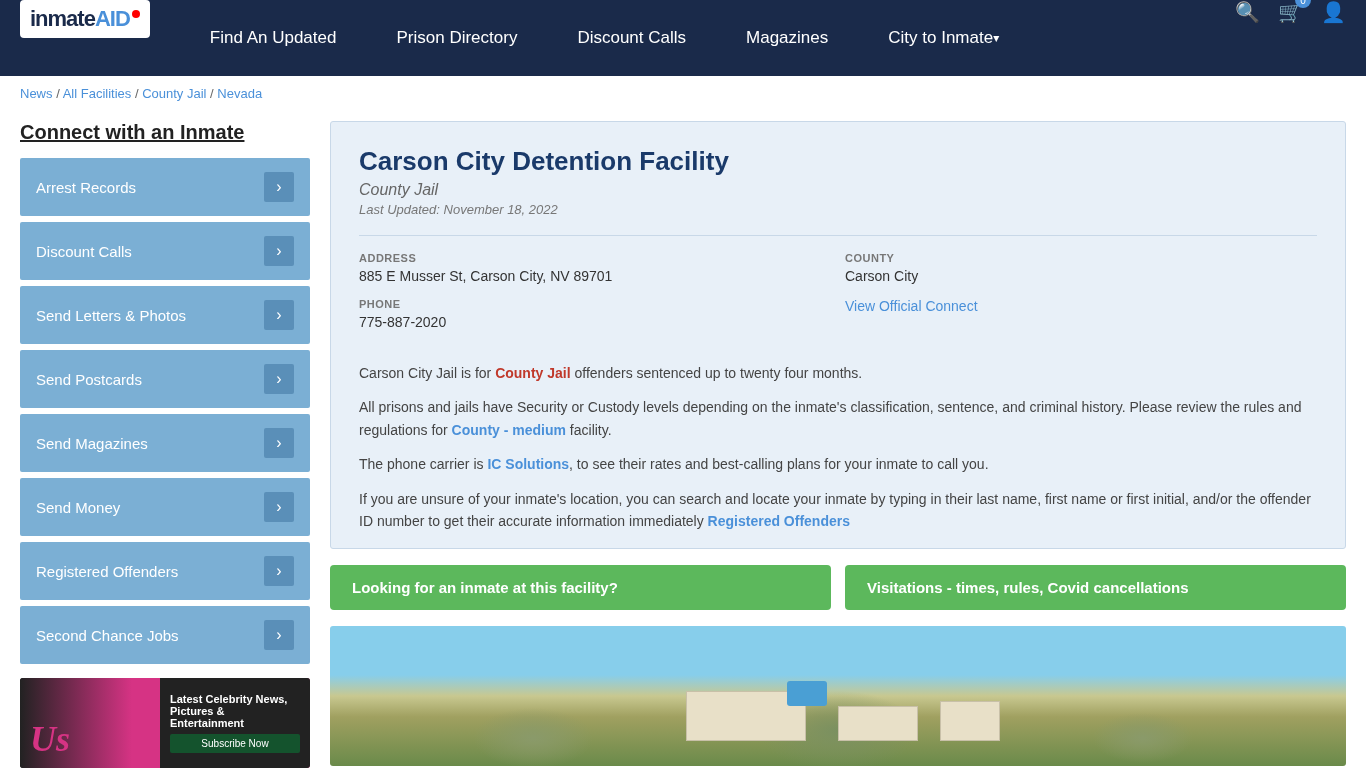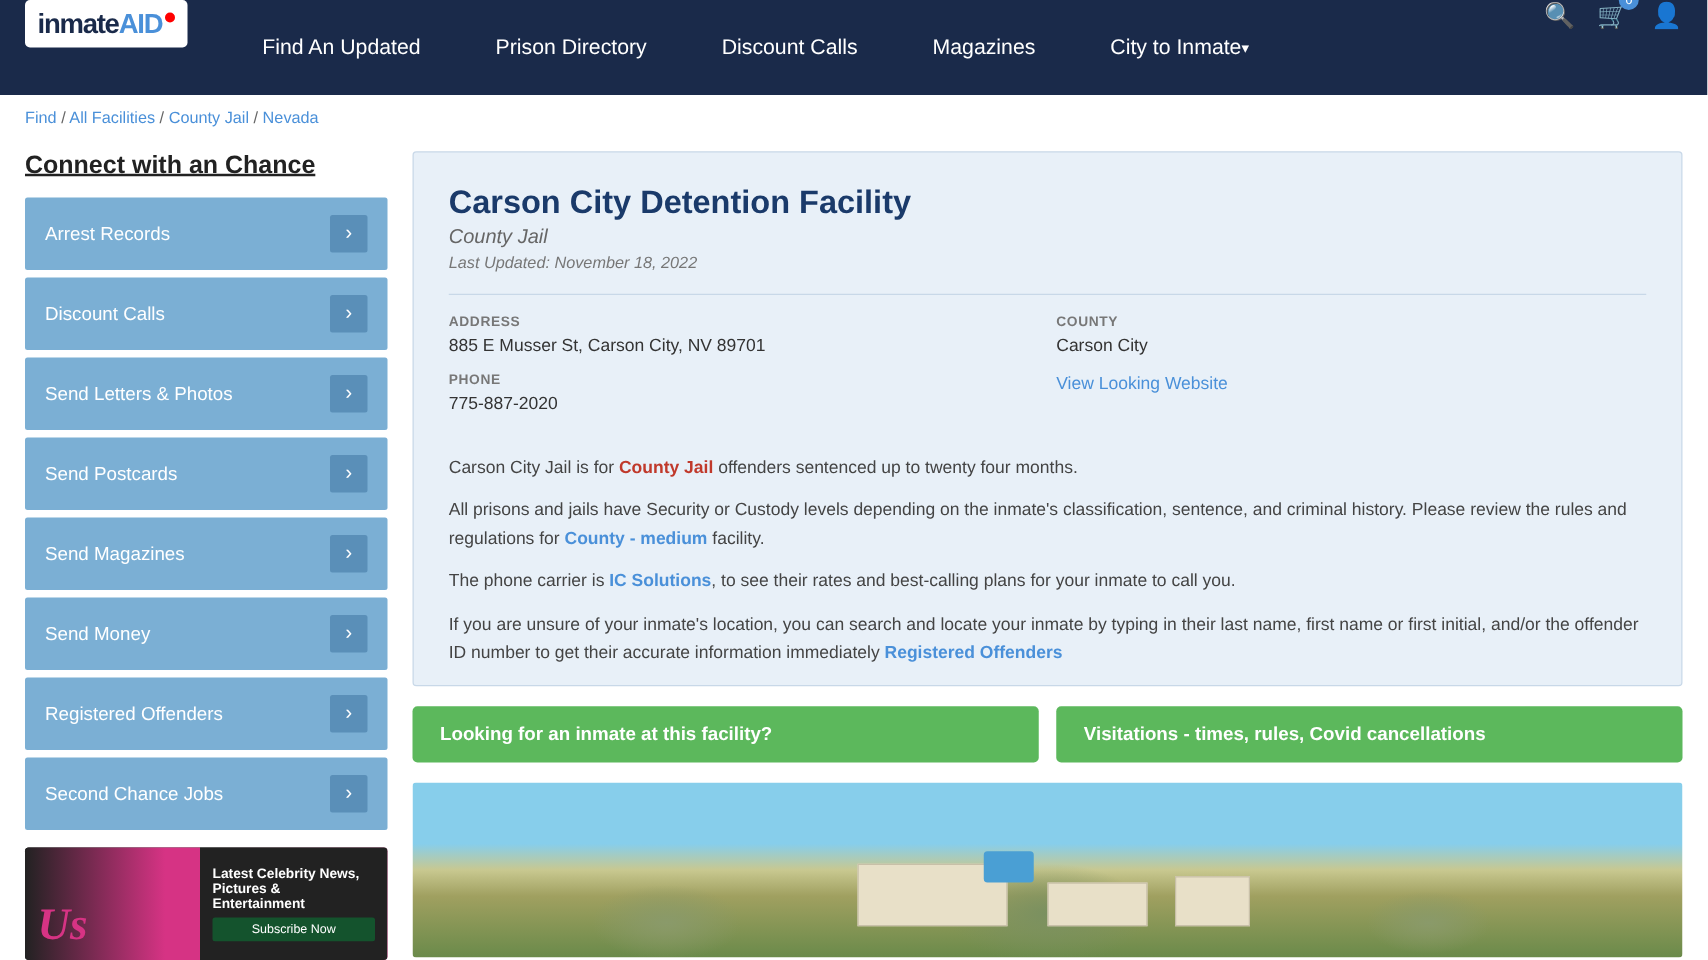--- a/index.html
+++ b/index.html
@@ -360,33 +360,33 @@
     <span class="nav-icon">🔍</span>
     <span class="nav-icon" style="position:relative;">
       🛒
       <span class="cart-badge">0</span>
     </span>
     <span class="nav-icon">👤</span>
   </div>
 </nav>
 
 <div class="breadcrumb">
-  <a href="#">Find</a>
+  <a href="#">News</a>
   <span> / </span>
   <a href="#">All Facilities</a>
   <span> / </span>
   <a href="#">County Jail</a>
   <span> / </span>
   <a href="#">Nevada</a>
 </div>
 
 <div class="main-container">
 
   <aside class="sidebar">
-    <div class="sidebar-title">Connect with an Chance</div>
+    <div class="sidebar-title">Connect with an Inmate</div>
 
     <div class="sidebar-item">
       <span>Arrest Records</span>
       <span class="sidebar-arrow">›</span>
     </div>
     <div class="sidebar-item">
       <span>Discount Calls</span>
       <span class="sidebar-arrow">›</span>
     </div>
     <div class="sidebar-item">
@@ -440,21 +440,21 @@
         </div>
         <div>
           <div class="info-label">COUNTY</div>
           <div class="info-value">Carson City</div>
         </div>
         <div>
           <div class="info-label">PHONE</div>
           <div class="info-value">775-887-2020</div>
         </div>
         <div>
-          <a href="#" class="info-link">View Looking Website</a>
+          <a href="#" class="info-link">View Official Connect</a>
         </div>
       </div>
 
       <div class="facility-desc">
         <p>
           <span>Carson City Jail is for </span><a href="#">County Jail</a><span> offenders sentenced up to twenty four months.</span>
         </p>
         <p>
           <span>All prisons and jails have Security or Custody levels depending on the inmate's classification, sentence, and criminal history. Please review the rules and regulations for </span><a href="#" class="blue-link">County - medium</a><span> facility.</span>
         </p>

